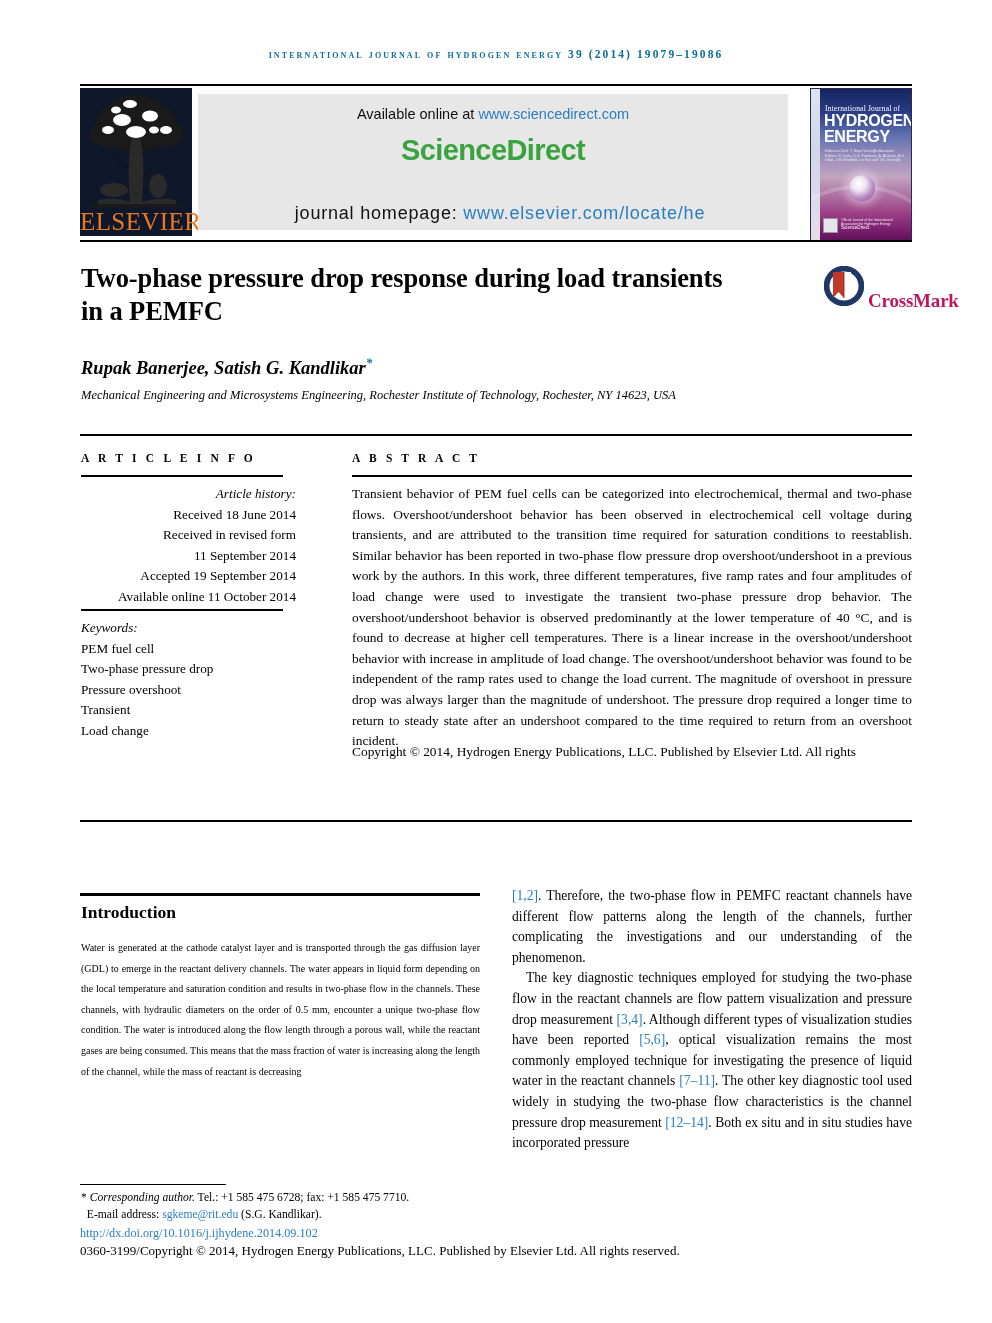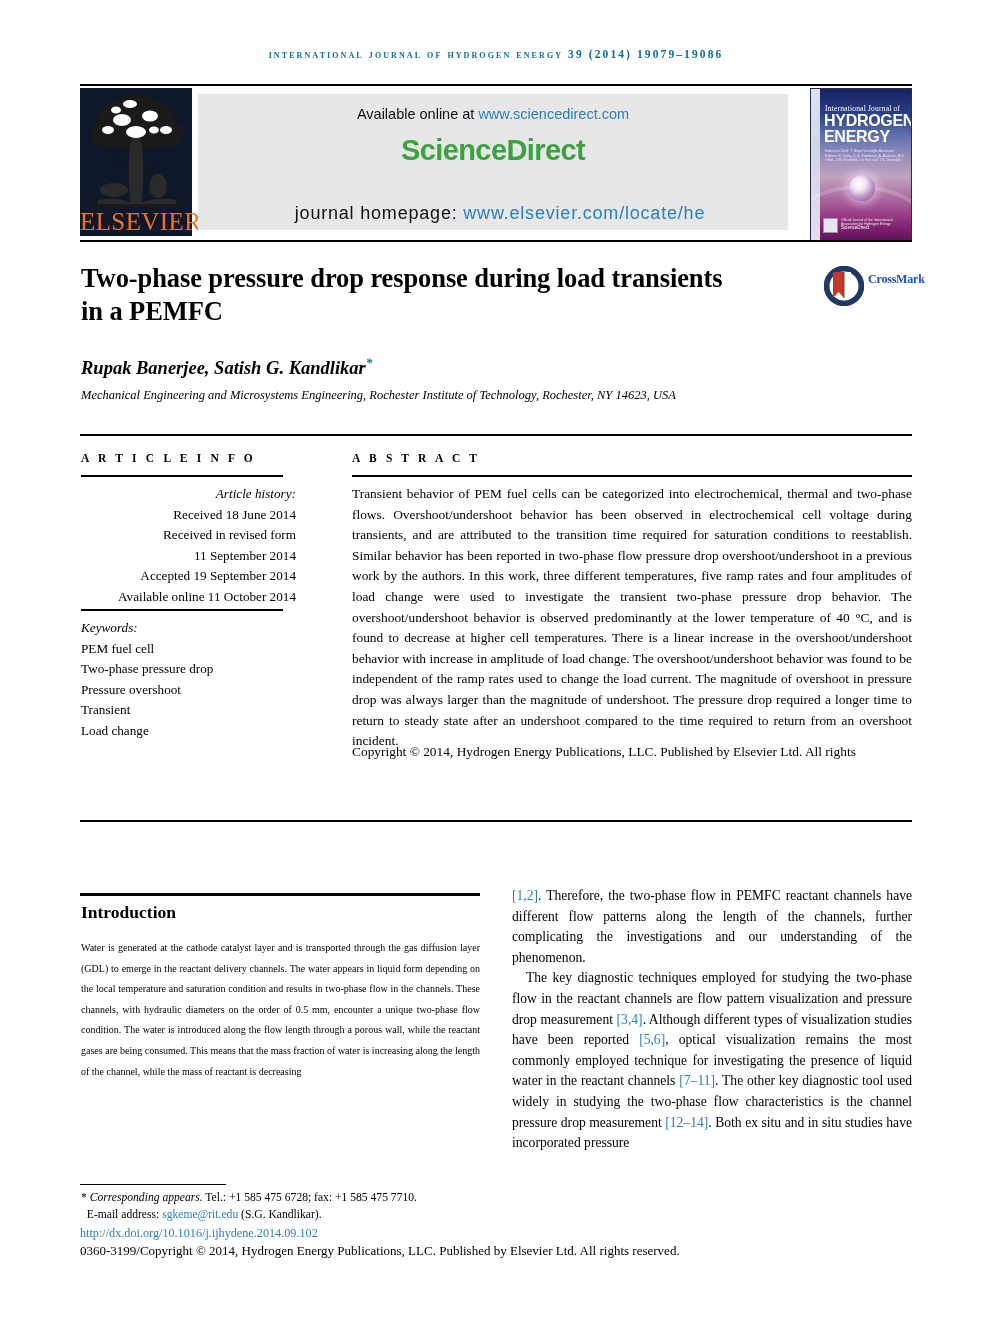--- a/index.html
+++ b/index.html
@@ -174,23 +174,23 @@
     font-size: 26.5px;
     line-height: 33px;
     letter-spacing: -0.1px;
   }
   .crossmark {
     position: absolute;
     left: 824px; top: 266px;
     width: 96px; height: 44px;
   }
   .cm-txt {
-    position: absolute; left: 44px; top: 6px;
-    font-family: "Liberation Serif", serif;
-    font-weight: bold; font-size: 12px; color: #1d4ed8; letter-spacing: -0.2px;
+    position: absolute; left: 44px; top: 24px;
+    font-family: "Liberation Serif", serif;
+    font-weight: bold; font-size: 19px; color: #be185d; letter-spacing: -0.2px;
   }
 
   
   .authors {
     position: absolute;
     left: 81px; top: 355px;
     font-family: "Liberation Serif", serif;
     font-style: italic;
     font-weight: bold;
     font-size: 18.5px;
@@ -438,19 +438,19 @@
   <div class="col-left">Water is generated at the cathode catalyst layer and is transported through the gas diffusion layer (GDL) to emerge in the reactant delivery channels. The water appears in liquid form depending on the local temperature and saturation condition and results in two-phase flow in the channels. These channels, with hydraulic diameters on the order of 0.5 mm, encounter a unique two-phase flow condition. The water is introduced along the flow length through a porous wall, while the reactant gases are being consumed. This means that the mass fraction of water is increasing along the length of the channel, while the mass of reactant is decreasing</div>
 
   <div class="col-right">
     <p><span class="ref">[1,2]</span><span>. Therefore, the two-phase flow in PEMFC reactant channels have different flow patterns along the length of the channels, further complicating the investigations and our understanding of the phenomenon.</span></p>
     <p><span>The key diagnostic techniques employed for studying the two-phase flow in the reactant channels are flow pattern visualization and pressure drop measurement </span><span class="ref">[3,4]</span><span>. Although different types of visualization studies have been reported </span><span class="ref">[5,6]</span><span>, optical visualization remains the most commonly employed technique for investigating the presence of liquid water in the reactant channels </span><span class="ref">[7–11]</span><span>. The other key diagnostic tool used widely in studying the two-phase flow characteristics is the channel pressure drop measurement </span><span class="ref">[12–14]</span><span>. Both ex situ and in situ studies have incorporated pressure</span></p>
   </div>
 
   <div class="fn-rule"></div>
   <div class="fn">
     <span>*</span>
-    <span class="it">Corresponding appears.</span><span> Tel.: +1 585 475 6728; fax: +1 585 475 7710.</span><br>
+    <span class="it">Corresponding author.</span><span> Tel.: +1 585 475 6728; fax: +1 585 475 7710.</span><br>
     &nbsp;&nbsp;<span>E-mail address: </span><span class="lnk">sgkeme@rit.edu</span><span> (S.G. Kandlikar).</span>
   </div>
   <div class="doi">http://dx.doi.org/10.1016/j.ijhydene.2014.09.102</div>
   <div class="issn">0360-3199/Copyright © 2014, Hydrogen Energy Publications, LLC. Published by Elsevier Ltd. All rights reserved.</div>
 
 </div>
 
 </body></html>

